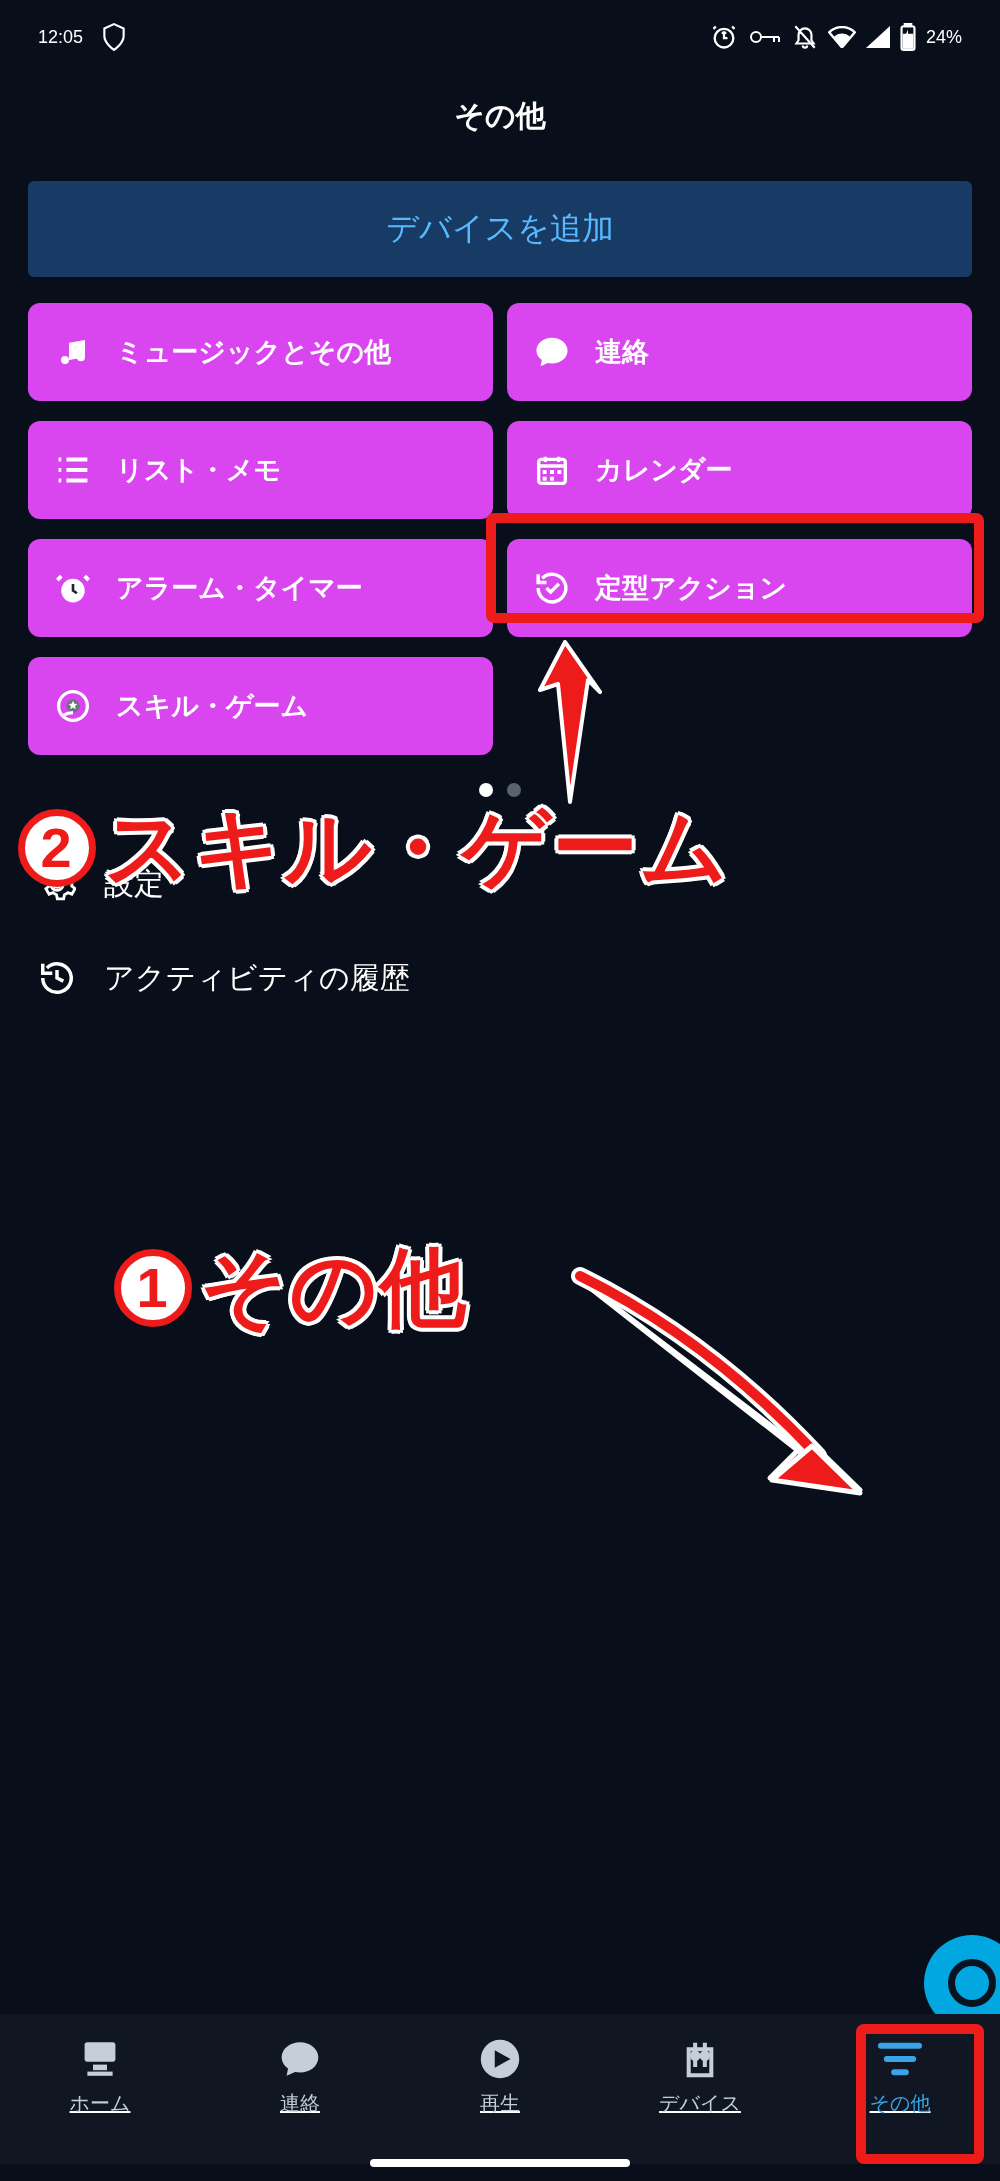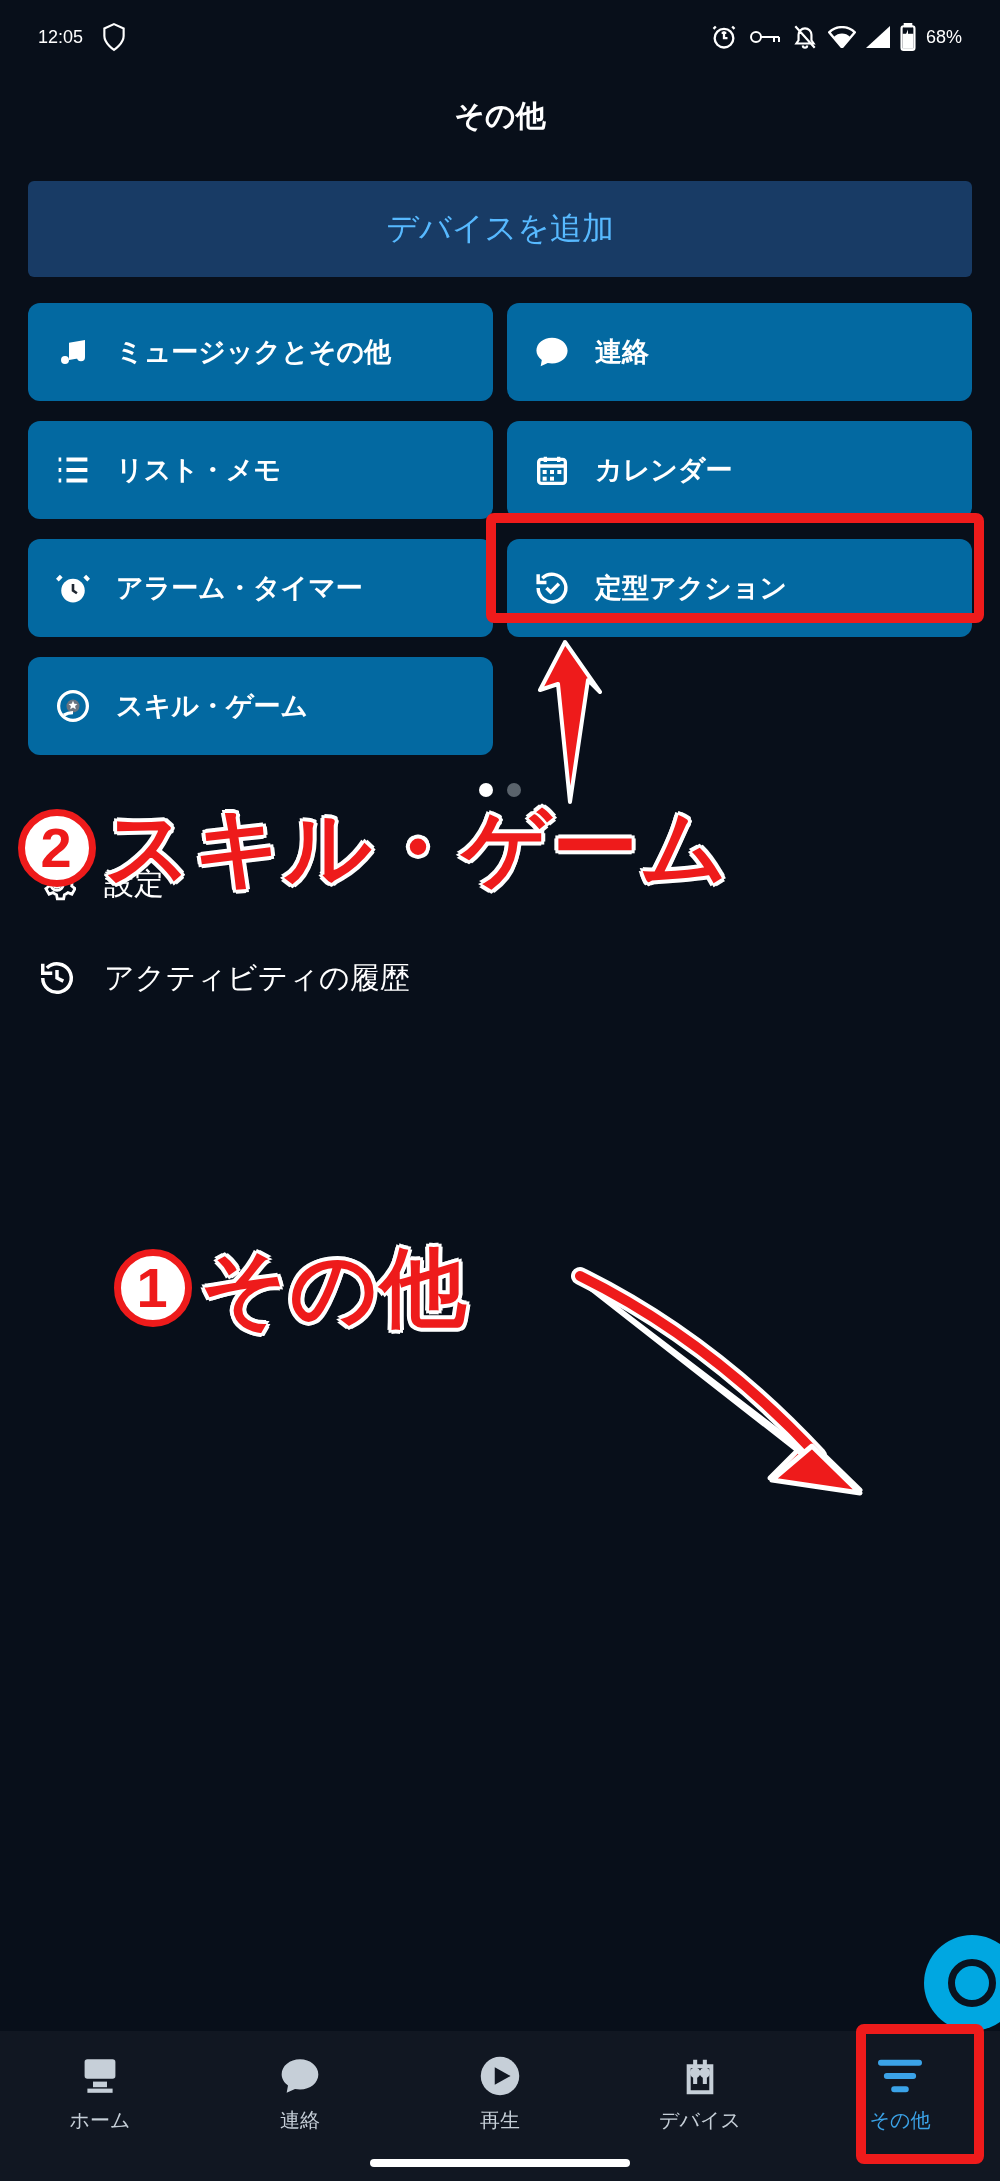--- a/index.html
+++ b/index.html
@@ -12,21 +12,21 @@
   .status-icon { display: inline-flex; align-items: center; justify-content: center; }
   
   
   .page-title { text-align: center; font-size: 30px; font-weight: 600; padding: 34px 0 44px 0; }
   
   
   .add-device-btn { margin: 0 28px; background: #183b65; color: #57b9ff; font-size: 32px; font-weight: 500; text-align: center; padding: 26px 0; border-radius: 6px; }
   
   
   .grid { display: grid; grid-template-columns: 1fr 1fr; gap: 20px 14px; padding: 26px 28px 0 28px; }
-  .card { background: #0369a1; border-radius: 12px; display: flex; align-items: center; gap: 24px; padding: 28px 26px; font-size: 27px; font-weight: 600; min-height: 98px; }
+  .card { background: #d946ef; border-radius: 12px; display: flex; align-items: center; gap: 24px; padding: 28px 26px; font-size: 27px; font-weight: 600; min-height: 98px; }
   .card .ic { width: 38px; height: 38px; display: flex; align-items: center; justify-content: center; flex-shrink: 0; }
   
   
   .highlight-box { position: absolute; border: 10px solid #ee1b1b; border-radius: 8px; pointer-events: none; }
   
   
   .dots { display: flex; justify-content: center; gap: 14px; padding: 28px 0 40px 0; }
   .dot { width: 14px; height: 14px; border-radius: 50%; background: #5a636c; }
   .dot.active { background: #fff; }
   
@@ -37,21 +37,21 @@
   
   
   .anno { position: absolute; font-size: 86px; font-weight: 900; color: #ee1b1b; text-shadow: -3px -3px 0 #fff, 3px -3px 0 #fff, -3px 3px 0 #fff, 3px 3px 0 #fff, -4px 0 0 #fff, 4px 0 0 #fff, 0 -4px 0 #fff, 0 4px 0 #fff; white-space: nowrap; letter-spacing: 2px; }
   .circ { display: inline-flex; align-items: center; justify-content: center; width: 78px; height: 78px; border: 7px solid #ee1b1b; border-radius: 50%; background: #fff; color: #ee1b1b; font-size: 56px; line-height: 1; margin-right: 8px; vertical-align: middle; text-shadow: none; font-weight: 900; position: relative; top: -6px; }
   
   
   .fab { position: absolute; bottom: 150px; right: -20px; width: 96px; height: 96px; border-radius: 50%; background: #00a7e1; display: flex; align-items: center; justify-content: center; }
   .fab-inner { width: 48px; height: 48px; border-radius: 50%; border: 7px solid #0a1320; background: transparent; position: relative; }
   
   
-  .bottom-nav { position: absolute; bottom: 0; left: 0; right: 0; height: 150px; background: #111722; display: flex; align-items: flex-start; justify-content: space-around; padding-top: 22px; }
+  .bottom-nav { position: absolute; bottom: 17px; left: 0; right: 0; height: 150px; background: #111722; display: flex; align-items: flex-start; justify-content: space-around; padding-top: 22px; text-decoration: underline; }
   .nav-item { display: flex; flex-direction: column; align-items: center; gap: 8px; color: #c6cfd8; font-size: 20px; width: 120px; }
   .nav-item.active { color: #3ba3e8; }
   .nav-item .nic { width: 46px; height: 46px; display: flex; align-items: center; justify-content: center; }
   
   
   .gesture-bar { position: absolute; bottom: 14px; left: 50%; transform: translateX(-50%); width: 260px; height: 8px; background: #fff; border-radius: 4px; }
   
   
   .arrow { position: absolute; pointer-events: none; }
 </style>
@@ -97,21 +97,21 @@
         </svg>
     </span>
     <span class="status-icon">
       <svg width="16" height="28" viewBox="0 0 14 26" fill="none" stroke="#fff" stroke-width="2">
           <rect x="1" y="3" width="12" height="22" rx="2"></rect>
           <rect x="4" y="0" width="6" height="3" fill="#fff"></rect>
           <rect x="3" y="11" width="8" height="12" fill="#fff"></rect>
           <path d="M7 6l-3 7h3l-1 5 4-7h-3z" fill="#fff" stroke="none"></path>
         </svg>
     </span>
-    <span>68%</span>
+    <span>24%</span>
   </div>
 </div>
 
 <div class="page-title">その他</div>
 
 <div class="add-device-btn">デバイスを追加</div>
 
 <div class="grid">
   <div class="card">
     <span class="ic">

